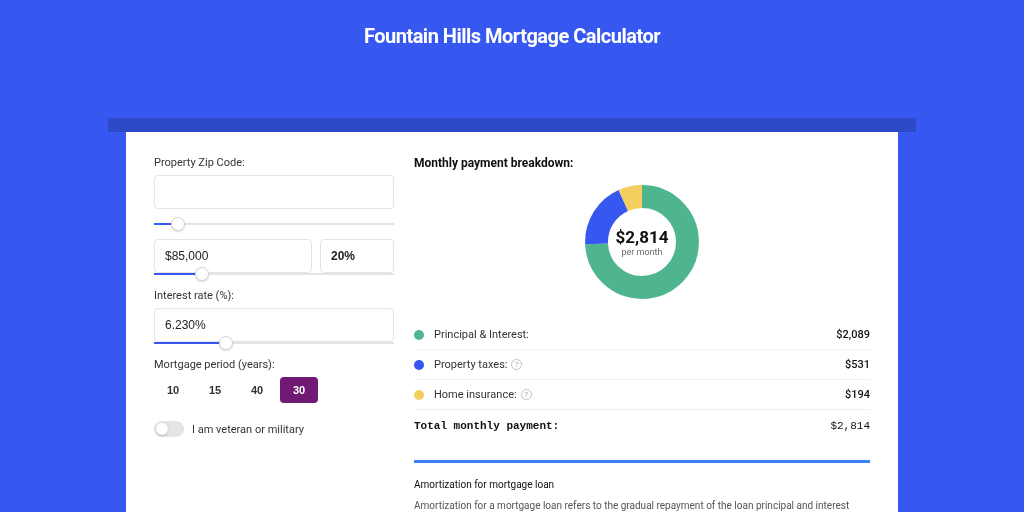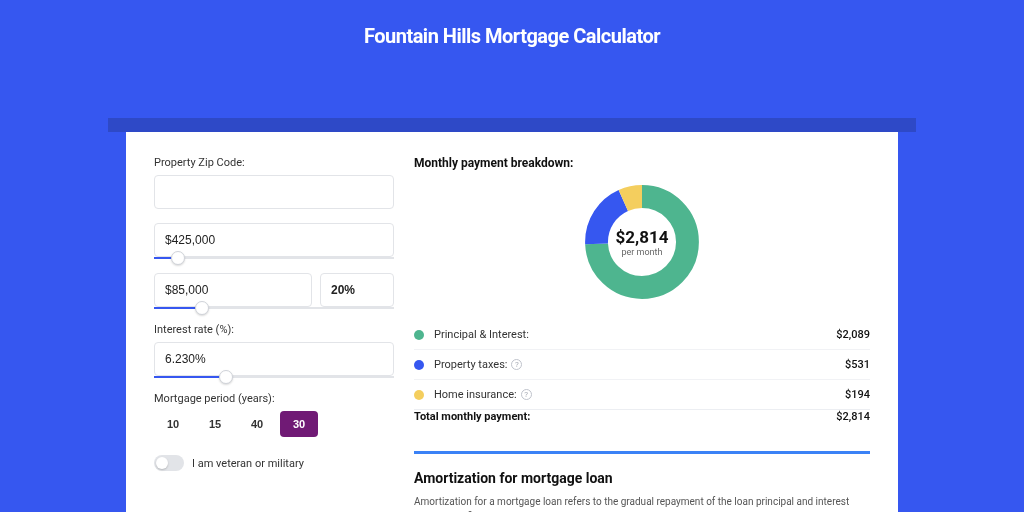--- a/index.html
+++ b/index.html
@@ -177,37 +177,37 @@
   .b-row:first-child { border-top: none; }
   .b-dot {
     width: 10px;
     height: 10px;
     border-radius: 50%;
     margin-right: 10px;
     flex-shrink: 0;
   }
   .b-label { flex: 1; color: #333; display: flex; align-items: center; gap: 4px;}
   .b-value { font-weight: 500; color: #111; }
-  .b-row.total { font-weight: 700; border-top: 1px solid #eceef2; padding-top: 0; }
+  .b-row.total { font-weight: 700; border-top: 1px solid #eceef2; padding-top: 10px; font-family: Liberation Mono, monospace; }
   .b-row.total .b-label { color: #111; }
   .help-icon {
     display: inline-flex;
     width: 11px;
     height: 11px;
     border: 1px solid #bfc3cc;
     border-radius: 50%;
     font-size: 8px;
     color: #a6aab3;
     align-items: center;
     justify-content: center;
   }
   .amort-card { }
   .amort-title {
-    font-size: 14px;
-    font-weight: 700;
+    font-size: 10px;
+    font-weight: 400;
     color: #111;
     margin-bottom: 8px;
   }
   .amort-text {
     font-size: 10px;
     color: #555;
     line-height: 1.5;
   }
 </style>
 </head>
@@ -219,21 +219,20 @@
 <div class="panel">
 
   <div class="form-col">
 
     <div class="field">
       <label class="field-label">Property Zip Code:</label>
       <input class="text-input" value="" style="">
     </div>
 
     <div class="field">
-      <input class="text-input" value="$425,000" style="">
       <div class="slider-track">
         <div class="slider-fill" style="width:10%"></div>
         <div class="slider-thumb" style="left:10%"></div>
       </div>
     </div>
 
     <div class="field">
       <div class="dp-row">
         <input class="text-input" value="$85,000" style="">
         <input class="text-input" value="20%" style="">

